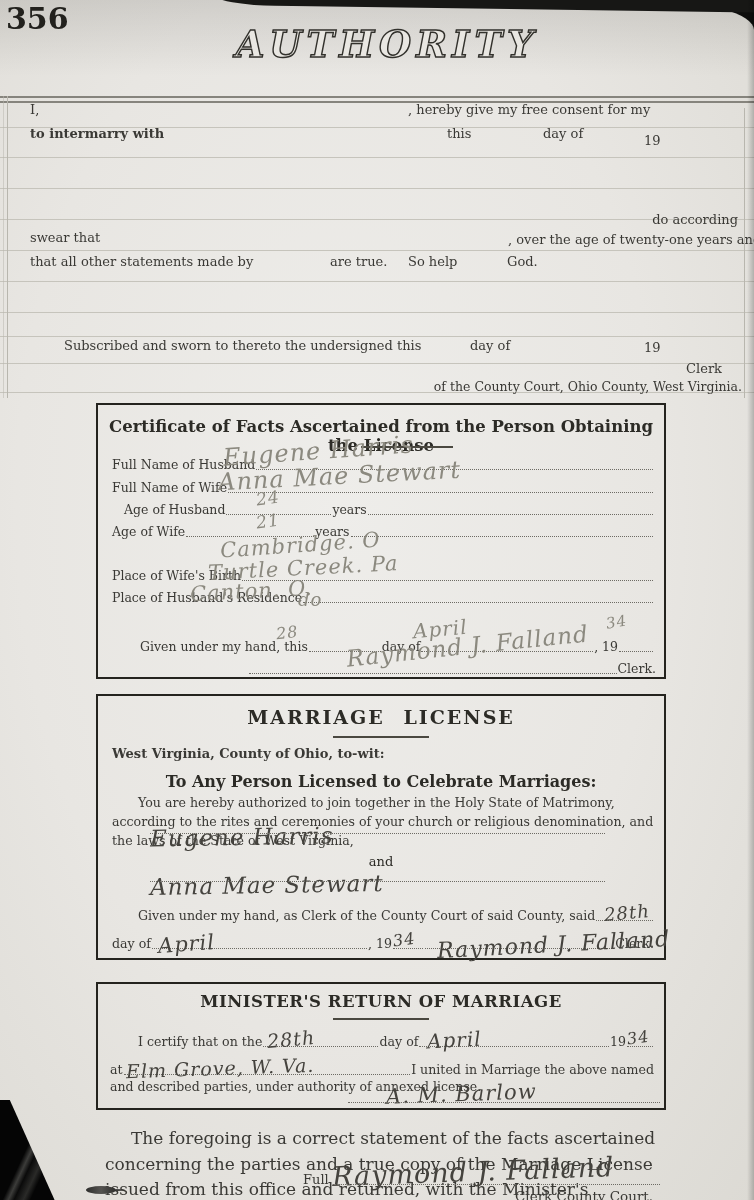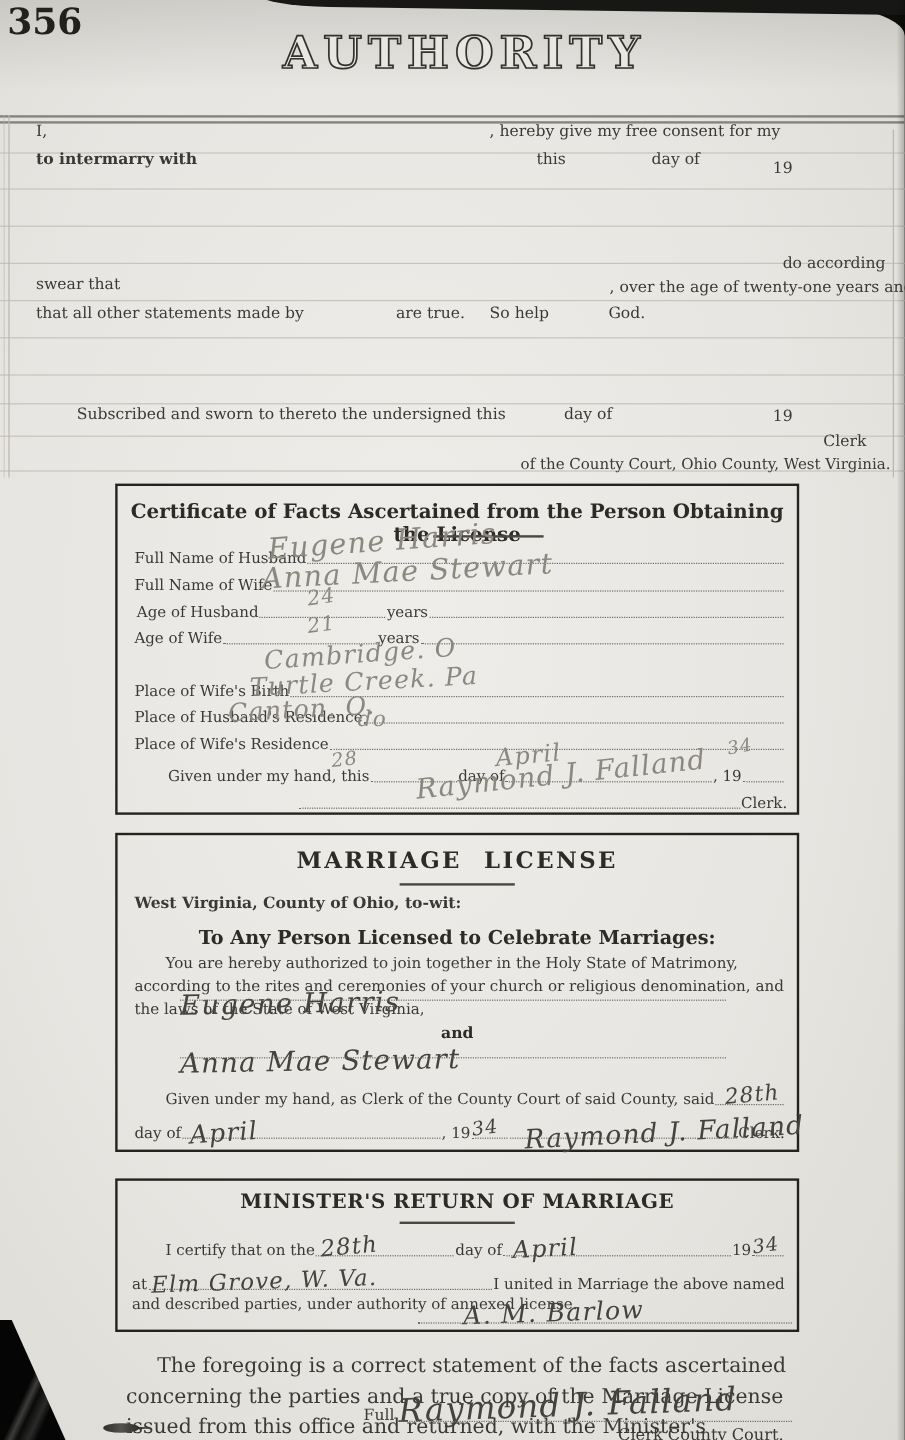--- a/index.html
+++ b/index.html
@@ -35,20 +35,21 @@
   }
   .hr{position:absolute;left:0;width:754px;height:1px;background:#c6c4bc;}
   .hr.dark{background:#86847d;height:2px;}
   .vr{position:absolute;width:1px;background:#b8b6ae;}
   .pgnum{position:absolute;left:6px;top:1px;font-size:30px;font-weight:bold;color:#22211d;}
   .authority{
     position:absolute;left:20px;right:0;top:22px;text-align:center;
     font-size:37px;font-weight:bold;letter-spacing:5px;
     color:#e9e7e2;-webkit-text-stroke:1.4px #32312c;
     text-shadow:0 0 1px rgba(50,49,44,.55);
+    font-style:italic;
   }
   .t{position:absolute;font-size:13px;white-space:nowrap;color:#3a3935;}
   .t.sm{font-size:12.5px;}
   .box{position:absolute;left:96px;width:570px;border:2.5px solid #24231e;box-sizing:border-box;}
   .bx-title{position:absolute;left:0;right:0;text-align:center;font-weight:bold;color:#2c2b26;}
   .bx-rule{position:absolute;left:50%;height:2px;background:#4a4840;}
   .frow{position:absolute;display:flex;align-items:flex-end;font-size:12.5px;white-space:nowrap;}
   .dots{border-bottom:1.5px dotted #6d6b64;flex:1;margin:0 1px 2px 1px;min-width:8px;}
   .dots.fx{flex:none;}
   .dotwrap{position:relative;border-bottom:1.5px dotted #6d6b64;flex:1;margin:0 1px 2px 1px;}
@@ -117,42 +118,38 @@
   <div class="bx-rule" style="top:41px;width:92px;margin-left:-20px"></div>
 
   <div class="frow" style="left:14px;right:10px;top:52px">
     <span>Full Name of Husband</span>
       <span class="dots"></span>
   </div>
   <div class="frow" style="left:14px;right:10px;top:75px">
     <span>Full Name of Wife</span>
       <span class="dots"></span>
   </div>
-  <div class="frow" style="left:16px;right:10px;top:97px">
+  <div class="frow" style="left:26px;right:10px;top:97px">
     <span>Age of Husband</span>
       <span class="dots fx" style="width:105px"></span>
       <span>years</span>
       <span class="dots"></span>
   </div>
   <div class="frow" style="left:14px;right:10px;top:119px">
     <span>Age of Wife</span>
       <span class="dots fx" style="width:128px"></span>
       <span>years</span>
       <span class="dots"></span>
   </div>
   <div class="frow" style="left:14px;right:10px;top:185px">
     <span>Place of Husband's Residence</span>
       <span class="dots"></span>
   </div>
   <div class="frow" style="left:14px;right:10px;top:163px">
     <span>Place of Wife's Birth</span>
-      <span class="dots"></span>
-  </div>
-  <div class="frow" style="left:14px;right:10px;top:207px">
-    <span>Place of Wife's Residence</span>
       <span class="dots"></span>
   </div>
   <div class="frow" style="left:42px;right:10px;top:234px">
     <span>Given under my hand, this</span>
       <span class="dots fx" style="width:72px"></span>
       <span>day of</span>
       <span class="dots"></span>
       <span>, 19</span>
       <span class="dots fx" style="width:34px"></span>
   </div>
@@ -176,21 +173,21 @@
 </div>
 
 <div class="box" style="top:694px;height:266px">
   <div class="bx-title" style="top:10px;font-size:19px;letter-spacing:2px;word-spacing:10px">MARRIAGE LICENSE</div>
   <div class="bx-rule" style="top:40px;width:96px;margin-left:-48px"></div>
   <span class="t bold" style="left:14px;top:50px;font-size:13px">West Virginia, County of Ohio, to-wit:</span>
   <div class="bx-title" style="top:76px;font-size:16px">To Any Person Licensed to Celebrate Marriages:</div>
   <div class="para" style="left:14px;top:98px;width:544px">You are hereby authorized to join together in the Holy State of Matrimony, according to the rites and ceremonies of your church or religious denomination, and the laws of the State of West Virginia,</div>
   <span class="hw ink" style="left:52px;top:128px;font-size:23px;transform:rotate(-1deg)">Eugene Harris</span>
   <div class="dotline" style="left:52px;top:137px;width:455px"></div>
-  <div class="bx-title" style="top:158px;font-size:13px;font-weight:bold">and</div>
+  <div class="bx-title" style="top:158px;font-size:13px;font-weight:normal">and</div>
   <span class="hw ink" style="left:52px;top:176px;font-size:23px;transform:rotate(-1deg)">Anna Mae Stewart</span>
   <div class="dotline" style="left:52px;top:185px;width:455px"></div>
   <div class="frow" style="left:40px;right:10px;top:212px;font-size:12.6px">
     <span>Given under my hand, as Clerk of the County Court of said County, said</span>
     <span class="dotwrap">
         <span class="hw ink" style="left:8px;top:-18px;font-size:18px;transform:rotate(-5deg)">28th</span>
       </span>
   </div>
   <div class="frow" style="left:14px;right:10px;top:240px;font-size:12.6px">
     <span>day of</span>

